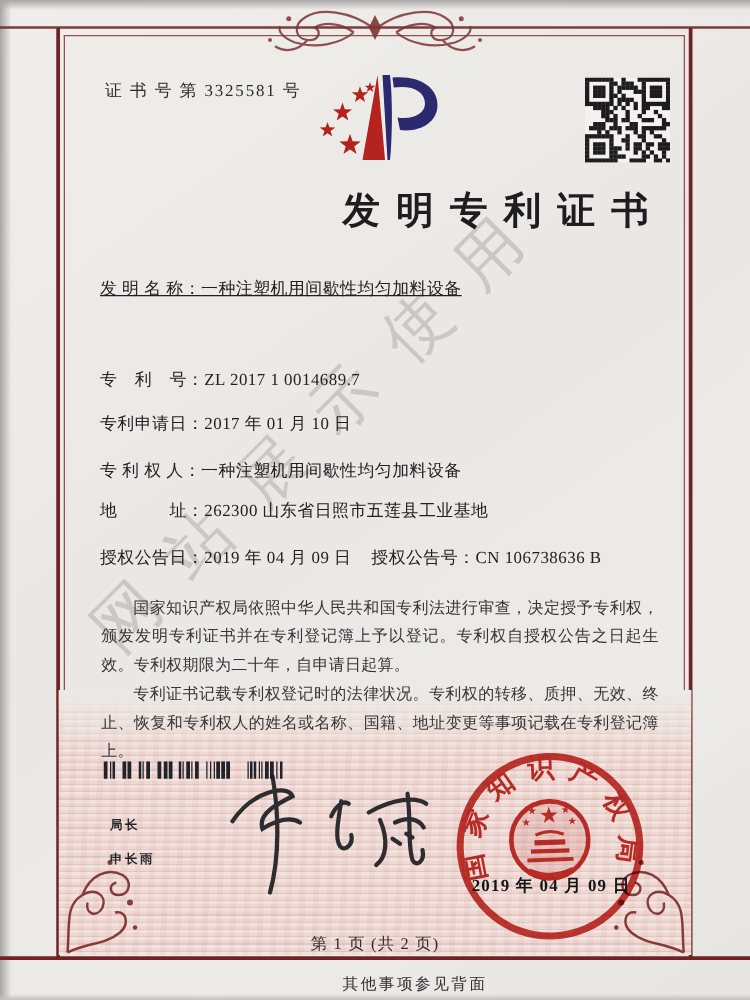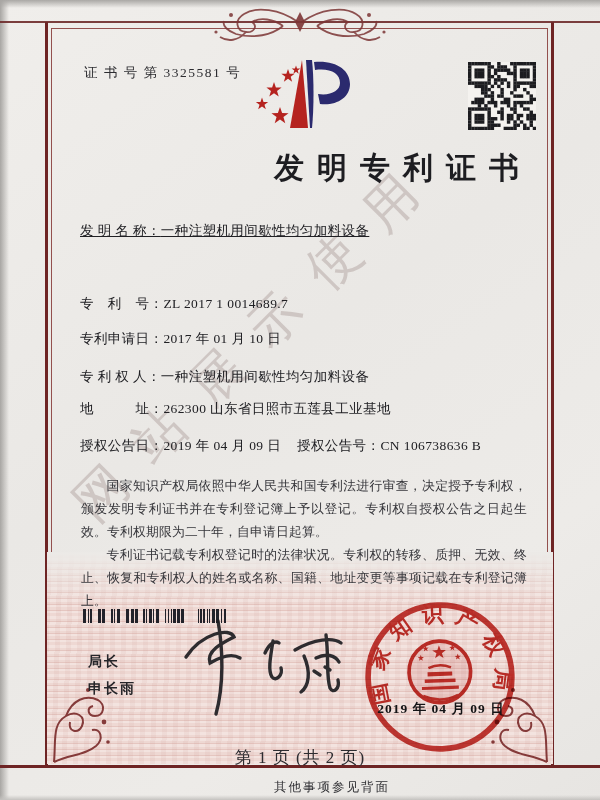--- a/index.html
+++ b/index.html
@@ -53,39 +53,39 @@
     background:
       repeating-linear-gradient(92deg, rgba(197,142,136,0.10) 0 5px, rgba(255,255,255,0) 5px 11px),
       repeating-linear-gradient(0deg,#f3e3df 0 2.5px,#e5c6c0 2.5px 3.4px,#eed8d3 3.4px 5.8px);
   }
   .pink::before{content:"";position:absolute;left:0;top:0;width:100%;height:52px;
     background:linear-gradient(#eceae7,rgba(236,234,231,0));}
 
   .barcode{position:absolute;left:80px;top:609px;z-index:5;}
 
   .signer{position:absolute;left:88px;z-index:5;font-family:Liberation Sans, sans-serif;
-    font-weight:700;font-size:14px;color:#26262a;letter-spacing:2px;}
+    font-weight:700;font-size:10px;color:#26262a;letter-spacing:2px;}
   .signer.t1{top:653px;} .signer.t2{top:680px;}
 
   .signature{position:absolute;left:168px;top:615px;z-index:6;}
 
   .seal{position:absolute;left:363px;top:600px;z-index:5;transform:rotate(-2deg);opacity:.93;mix-blend-mode:multiply;}
   .seal-date{
     position:absolute;left:366px;top:700px;width:150px;text-align:center;z-index:7;
     font-size:13.5px;font-weight:700;letter-spacing:1px;color:#141416;
   }
 
   .corner{position:absolute;z-index:4;}
   .corner.bl{left:50px;top:672px;}
   .corner.br{left:487px;top:672px;}
 
   .top-orn{position:absolute;left:0;top:0;z-index:4;}
 
   .footer-page{position:absolute;left:0;top:746px;width:600px;text-align:center;
-    font-size:17px;color:#2c2c30;z-index:6;letter-spacing:1px;}
+    font-size:13px;color:#2c2c30;z-index:6;letter-spacing:1px;}
   .back-note{position:absolute;left:0;top:779px;width:600px;text-align:center;
     font-size:12.5px;color:#2e2e32;z-index:4;letter-spacing:2px;margin-left:32px;}
 </style>
 </head>
 <body>
 
 <div class="page">
 
   <div class="edge-top"></div>
   <div class="edge-left"></div>

